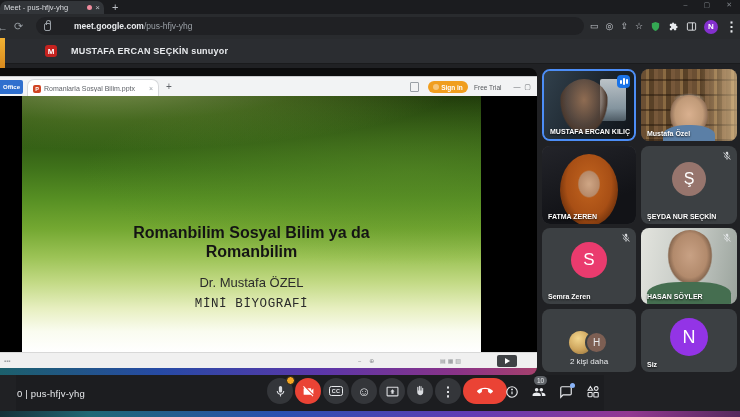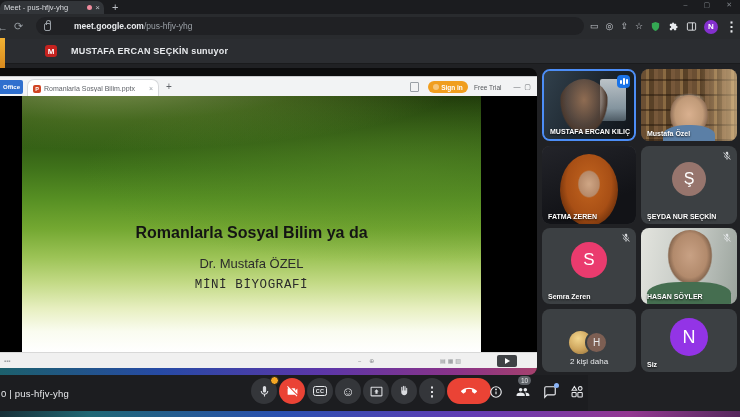--- a/index.html
+++ b/index.html
@@ -112,21 +112,21 @@
   #tile-5 .head { left:24px; top:2px; width:50px; height:58px; background:radial-gradient(ellipse at 50% 44%,#c8a184 0%,#b28a6c 48%,#8a6a52 60%,rgba(0,0,0,0) 64%); }
   #tile-5 .torso { position:absolute; left:6px; bottom:-6px; width:84px; height:28px; border-radius:40% 40% 0 0; background:#456e50; }
 
   
   #ov-wrap { position:absolute; left:50%; top:22px; transform:translateX(-50%); width:40px; height:24px; }
   #ov-1 { position:absolute; left:0; top:0; width:23px; height:23px; border-radius:50%; background:radial-gradient(circle at 40% 32%,#f2d68e 0%,#cda45c 55%,#8a6a38 100%); }
   #ov-2 { position:absolute; left:16px; top:0; width:23px; height:23px; border-radius:50%; background:#7d5f53; border:2px solid #3c4043; color:#e8eaed; font-size:10px; display:flex; align-items:center; justify-content:center; }
   #ov-label { position:absolute; left:0; right:0; top:48px; text-align:center; font-size:8px; color:#e8eaed; }
 
   
-  #meet-bar { position:absolute; left:0; top:375px; width:588px; height:36px; background:#1c1d20; }
+  #meet-bar { position:absolute; left:16px; top:375px; width:588px; height:36px; background:#1c1d20; }
   #meeting-info { position:absolute; left:1px; top:13px; font-size:9.5px; color:#e8eaed; letter-spacing:.2px; white-space:nowrap; }
   #ctl-row { position:absolute; left:251px; top:3px; display:flex; align-items:center; gap:2px; }
   .ctl-btn { width:26px; height:26px; border-radius:50%; background:#34363a; display:flex; align-items:center; justify-content:center; position:relative; flex:0 0 auto; }
   .ctl-btn svg { width:13px; height:13px; display:block; }
   .ctl-red { background:#ea4335; }
   #mic-badge { position:absolute; right:-2px; top:-2px; width:9px; height:9px; border-radius:50%; background:#f5a623; border:1px solid #1c1d20; }
   .cc-box { width:14px; height:10px; border:1.3px solid #e8eaed; border-radius:2.5px; color:#e8eaed; font-size:5.5px; font-weight:bold; display:flex; align-items:center; justify-content:center; letter-spacing:.3px; }
   .emoji-g { color:#e8eaed; font-size:13px; line-height:1; }
   .more-g { color:#e8eaed; font-size:13px; line-height:1; font-weight:bold; }
   #end-call { width:44px; height:26px; border-radius:14px; background:#ea4335; display:flex; align-items:center; justify-content:center; }
@@ -207,21 +207,22 @@
           <span>Sign in</span>
         </div>
       <span id="free-trial">Free Trial</span>
       <span class="pp-winctl" style="right:6px;">—&nbsp;&nbsp;▢</span>
     </div>
 
     <div id="pp-canvas">
       <div id="slide">
         <div id="slide-text">
           <div id="slide-title">
-            <div>Romanlarla Sosyal Bilim ya da</div>
+            <div>Romanbilim Sosyal Bilim ya da</div>
+            <div>Romanbilim</div>
           </div>
           <div id="slide-author">Dr. Mustafa ÖZEL</div>
           <div id="slide-subtitle">MİNİ BİYOGRAFİ</div>
         </div>
       </div>
     </div>
 
     <div id="pp-status">
       <span class="st-ic" id="st-notes">▪▪▪</span>
       <span class="st-ic" id="st-zoom">− ⊕</span>

